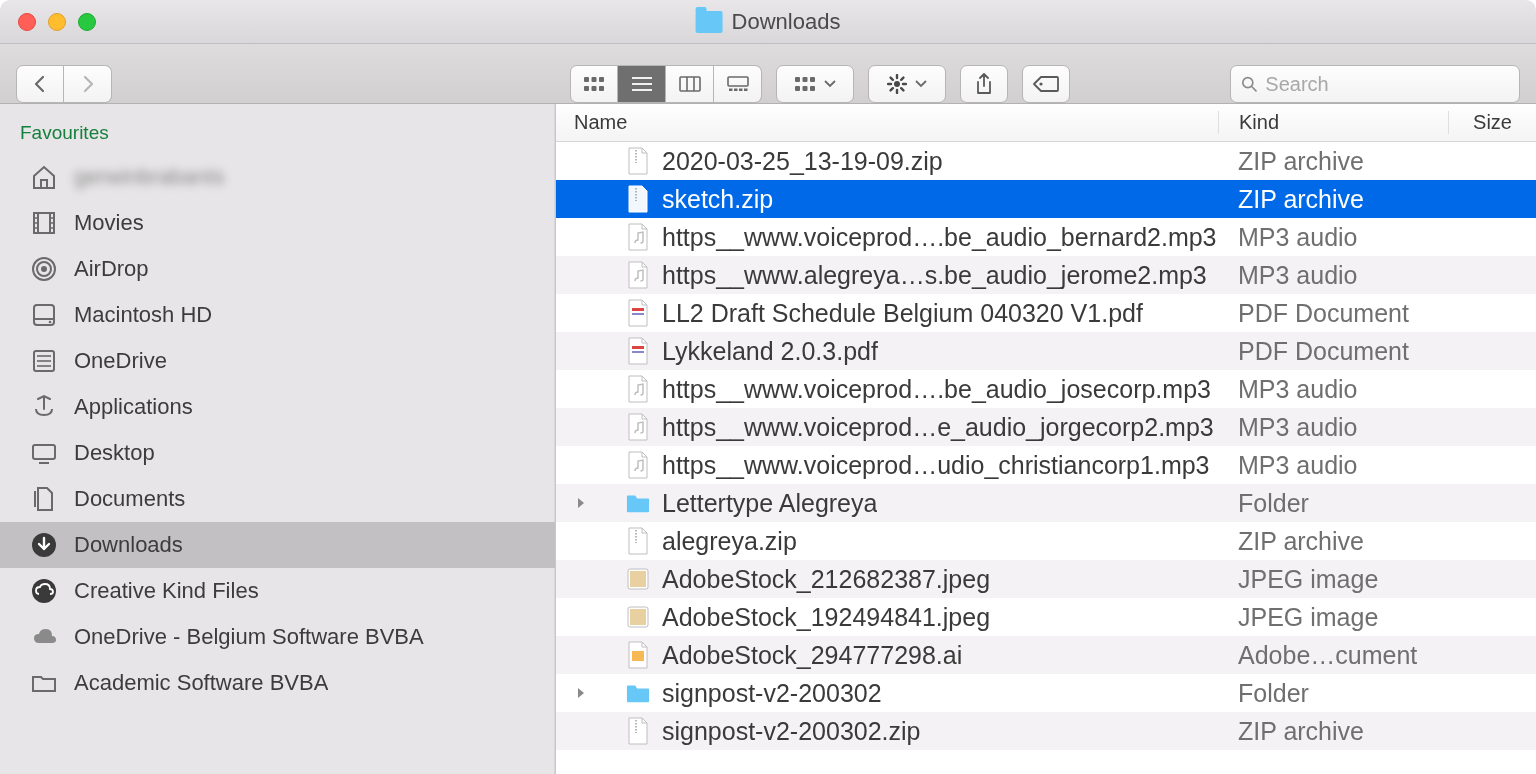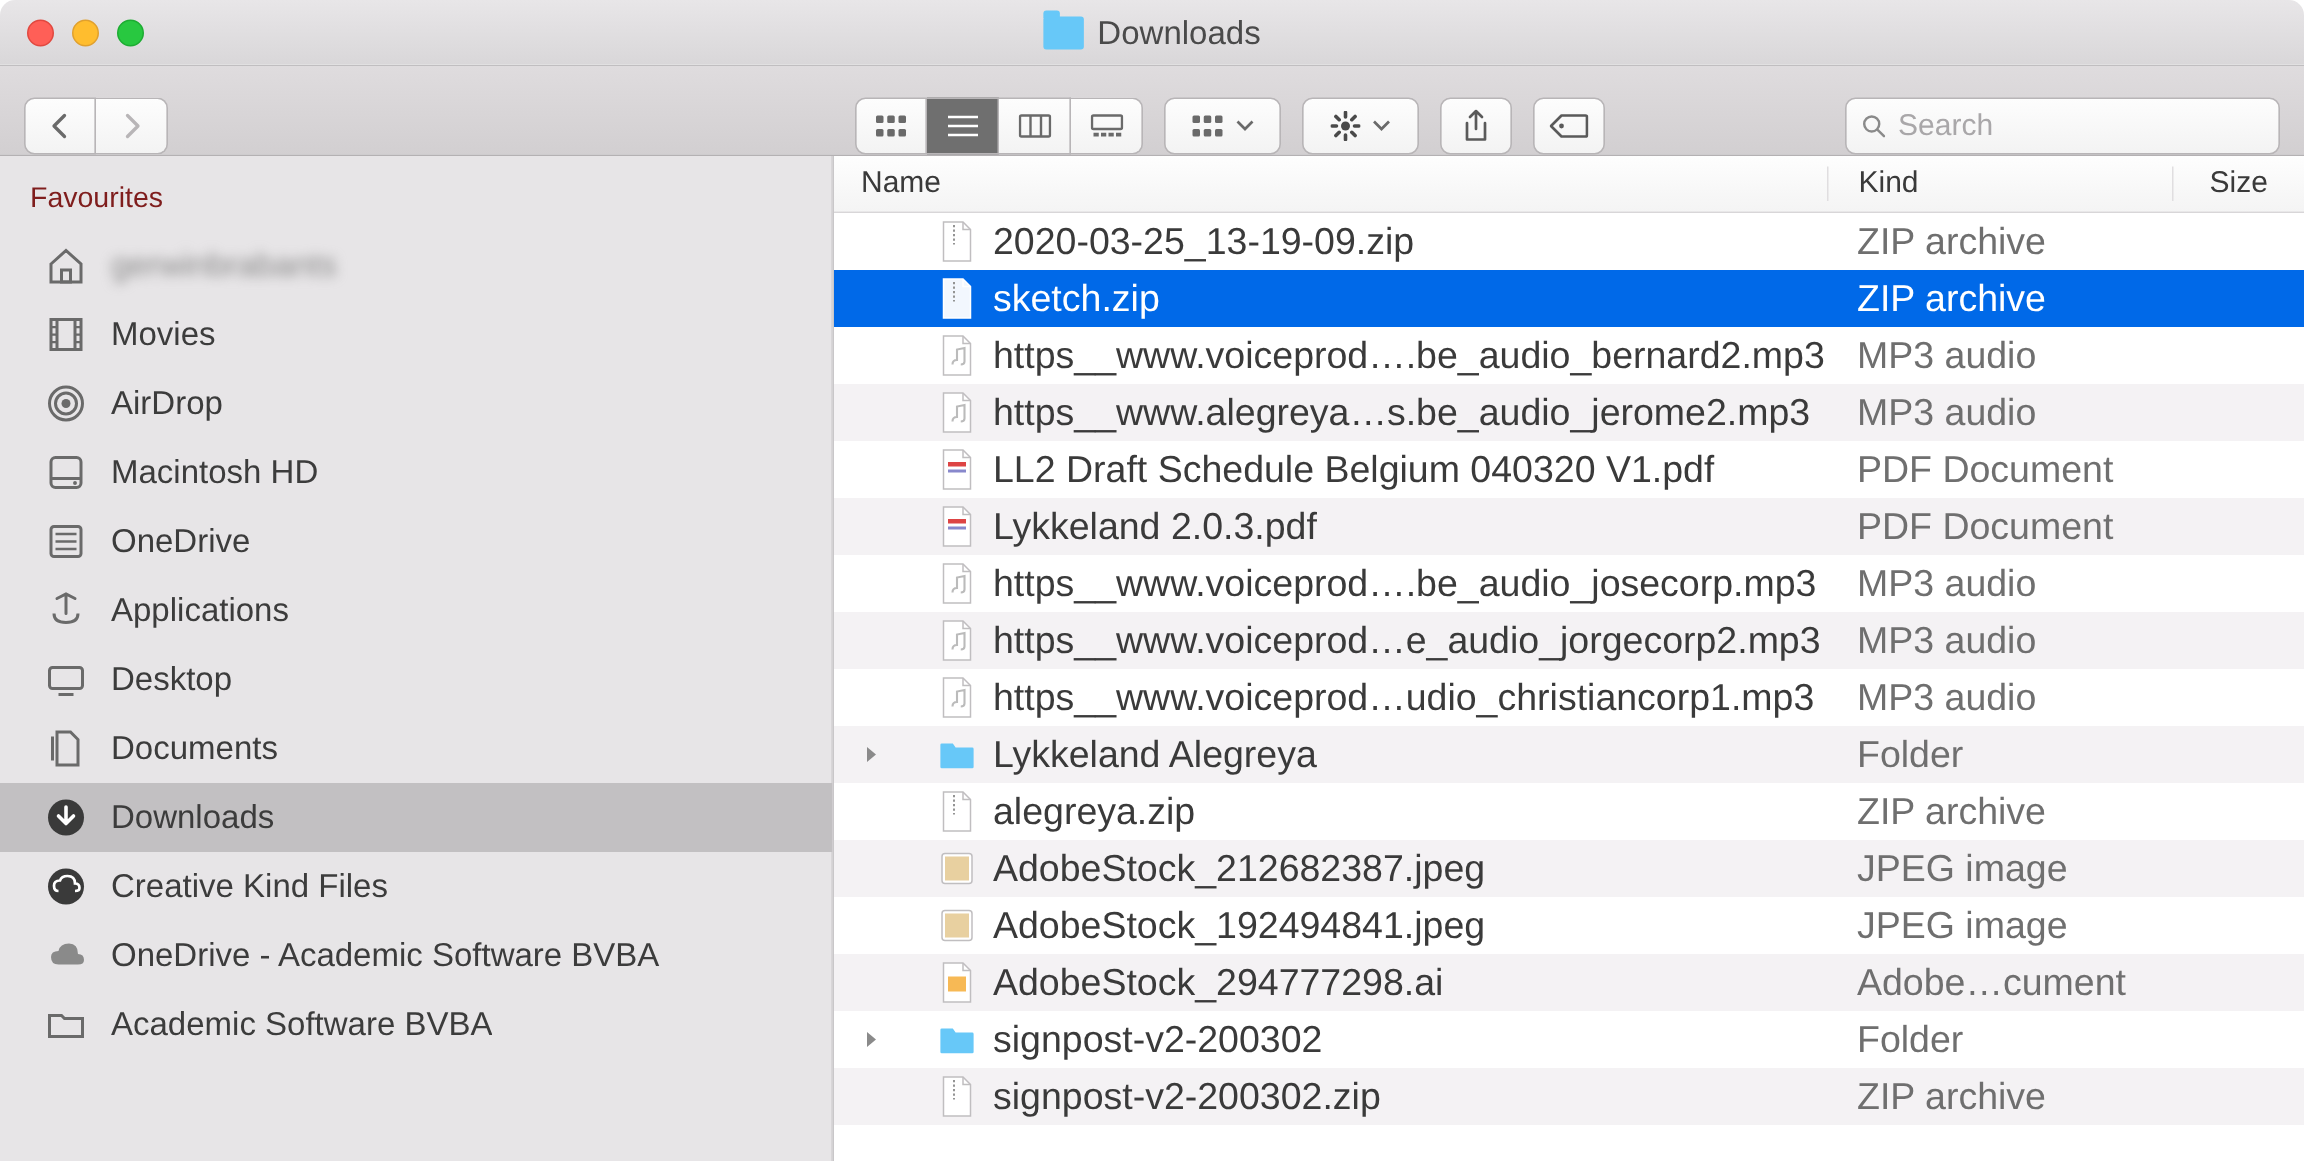--- a/index.html
+++ b/index.html
@@ -66,21 +66,21 @@
   border: none; background: transparent; outline: none;
   font-size: 20px; color: #555; width: 100%;
 }
 .search-wrap input::placeholder { color: #a9a7a9; }
 .body { flex: 1; display: flex; overflow: hidden; }
 .sidebar {
   width: 556px; background: #e7e5e7; border-right: 1px solid #c9c7c9;
   box-shadow: inset -1px 0 0 #d8d6d8; overflow-y: auto; padding-top: 14px;
 }
 .sidebar-header {
-  font-size: 19px; color: #7f1d1d; padding: 4px 20px 10px; font-weight: 400;
+  font-size: 19px; color: #15803d; padding: 4px 20px 10px; font-weight: 400;
 }
 .sidebar-item {
   display: flex; align-items: center; gap: 14px; padding: 7px 28px;
   font-size: 22px; color: #3c3c3c; cursor: pointer;
 }
 .sidebar-item.selected { background: #c2c0c2; }
 .sidebar-item .icon { width: 32px; height: 32px; display: flex; align-items: center; justify-content: center; color: #6a6a6a; }
 .sidebar-item .label { white-space: nowrap; overflow: hidden; text-overflow: ellipsis; }
 .blurred { filter: blur(4px); color: #888; }
 .main { flex: 1; display: flex; flex-direction: column; overflow: hidden; }
@@ -340,21 +340,21 @@
               </svg>
             </span>
             <span class="label">Creative Kind Files</span>
           </div>
           <div class="sidebar-item">
             <span class="icon">
               <svg width="28" height="28" viewBox="0 0 28 28">
                 <path d="M9 20 Q4 20 4 15 Q4 11 9 11 Q10 6 16 6 Q22 6 22 13 Q26 13 26 17 Q26 20 22 20 Z" fill="#8a8a8a"></path>
               </svg>
             </span>
-            <span class="label">OneDrive - Academic Software BVBA</span>
+            <span class="label">OneDrive - Belgium Software BVBA</span>
           </div>
           <div class="sidebar-item">
             <span class="icon">
               <svg width="28" height="28" viewBox="0 0 28 28">
                 <path d="M3 8 L3 22 L25 22 L25 10 L13 10 L11 8 Z" fill="none" stroke="#6a6a6a" stroke-width="2"></path>
               </svg>
             </span>
             <span class="label">Academic Software BVBA</span>
           </div>
         </div>
@@ -519,21 +519,21 @@
                 <svg width="10" height="12" viewBox="0 0 10 12">
                   <path d="M2 1 L8 6 L2 11 Z" fill="currentColor"></path>
                 </svg>
               </span>
               <span class="indent"></span>
               <span class="ficon">
                 <svg width="26" height="22" viewBox="0 0 26 22">
                   <path d="M1 4 L1 20 Q1 21 2 21 L24 21 Q25 21 25 20 L25 7 Q25 6 24 6 L12 6 L10 3 L2 3 Q1 3 1 4 Z" fill="#67c8f8"></path>
                 </svg>
               </span>
-              <span class="fname">Lykkeland Alegreya</span>
+              <span class="fname">Lettertype Alegreya</span>
             </div>
             <div class="fcell-kind"><span class="fk">Folder</span></div>
             <div class="fcell-size"></div>
           </div>
           <div class="file-row">
             <div class="fcell-name">
               <span class="disclosure"></span>
               <span class="indent"></span>
               <span class="ficon">
                 <svg width="24" height="28" viewBox="0 0 24 28">

